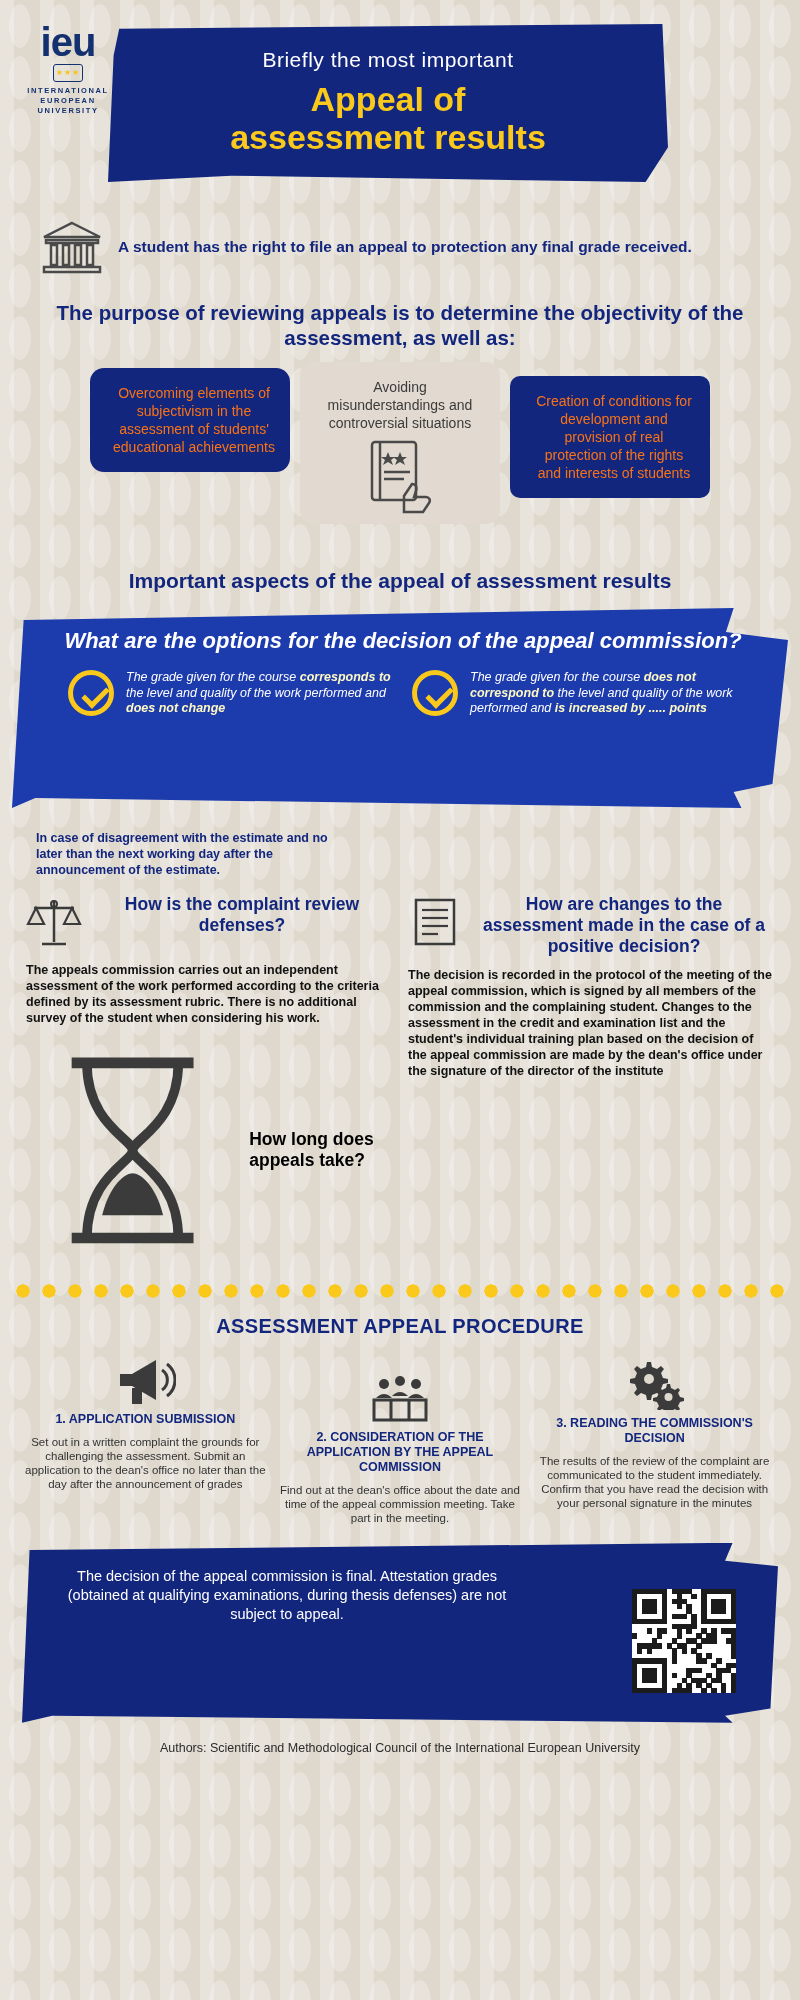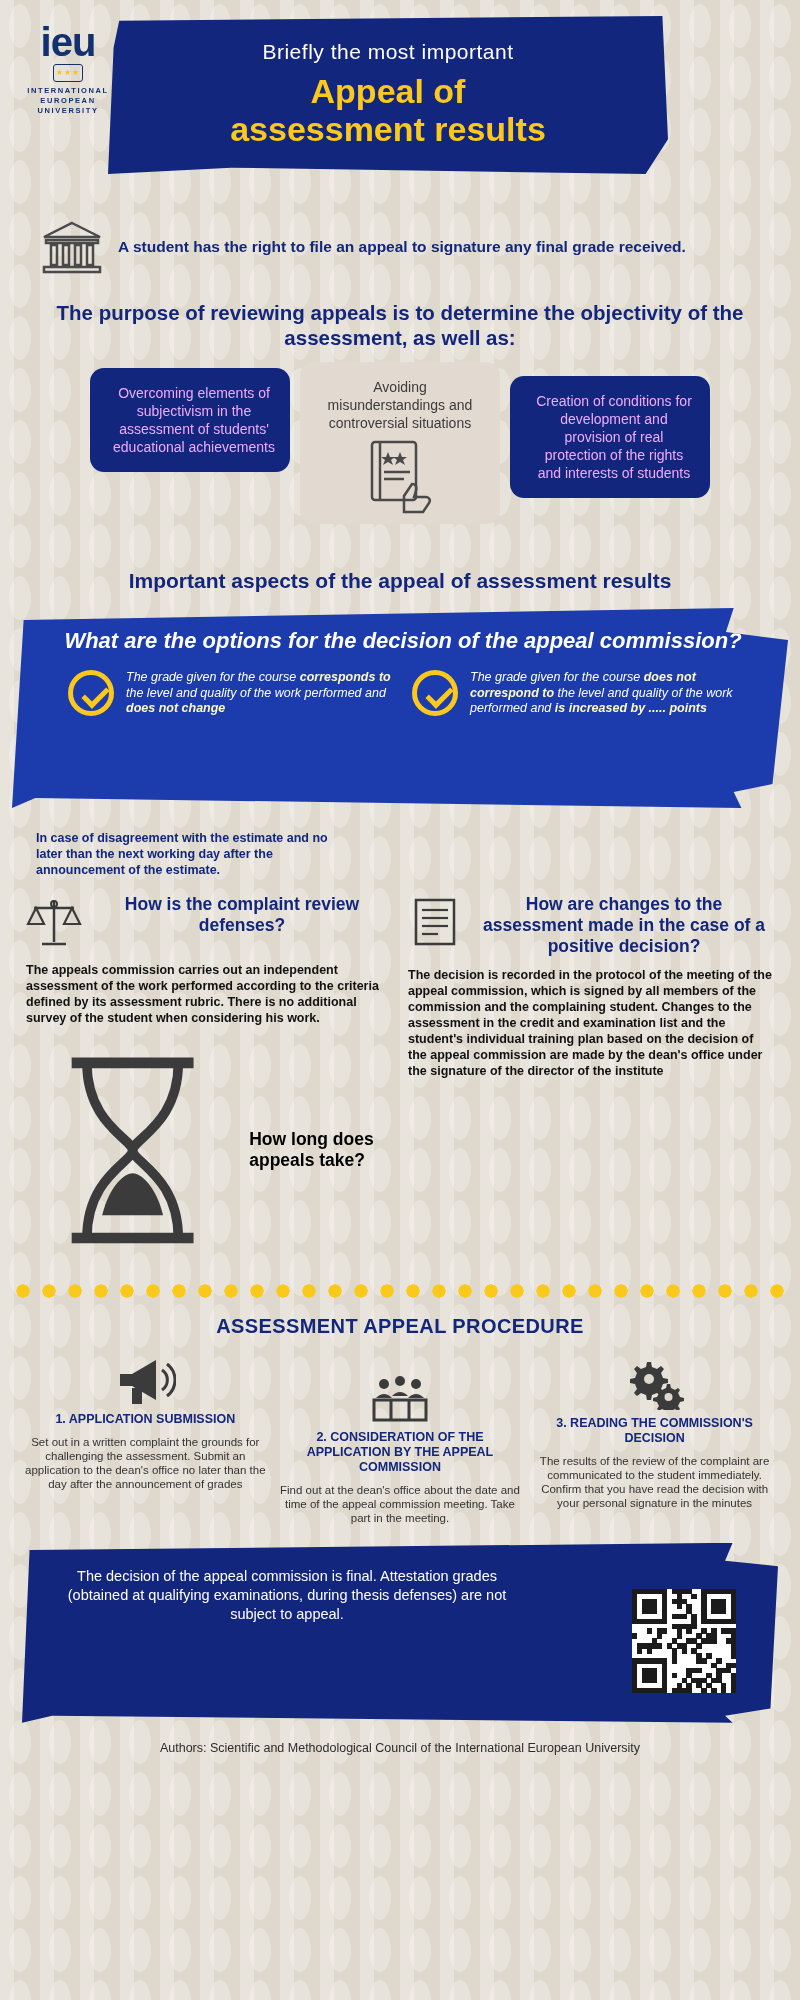--- a/index.html
+++ b/index.html
@@ -34,43 +34,43 @@
   
   .header { position: relative; height: 210px; }
   .logo { position: absolute; left: 22px; top: 22px; width: 92px; text-align: center; color: #0f2e7a; }
   .logo .mark { font-size: 40px; font-weight: bold; letter-spacing: -1px; line-height: 40px; color:#13306f;}
   .logo .mark .dot { display:inline-block; position:relative; }
   .logo .sub { font-size: 7.5px; font-weight: bold; letter-spacing: 1.6px; line-height: 10px; margin-top: 4px; color:#13306f;}
   .logo .euro { display:block; width:30px; height:18px; margin:2px auto 3px; border:1.5px solid #13306f; border-radius:3px; position:relative;}
   .logo .euro span{position:absolute; inset:0; font-size:8px; color:#f6c518; text-align:center; line-height:16px; letter-spacing:1px;}
 
   .title-banner {
-    position: absolute; left: 108px; top: 16px; width: 560px; min-height: 150px;
+    position: absolute; left: 108px; top: 24px; width: 560px; min-height: 150px;
     background: #13267e;
     clip-path: polygon(2% 3%, 99% 0%, 100% 78%, 96% 100%, 22% 96%, 0% 100%, 1% 20%);
     padding: 18px 30px 26px 30px;
     text-align: center;
   }
   .title-banner .kicker { color:#fff; font-size: 21px; letter-spacing: .5px; margin-top:6px; font-weight:400;}
   .title-banner .main { color:#fbc91b; font-size: 34px; font-weight: bold; line-height: 38px; margin-top: 8px; }
 
   
   .right-row { display:flex; align-items:center; gap: 14px; padding: 10px 40px 0 40px; }
   .bank-icon { width: 64px; height: 54px; flex: 0 0 64px; }
   .right-row p { color:#13267e; font-weight:bold; font-size: 15.5px; line-height: 20px; }
 
   
   .purpose-title { text-align:center; color:#13267e; font-weight:bold; font-size: 20.5px; line-height: 25px; margin: 26px 30px 12px; }
   .cards { display:flex; justify-content:center; align-items:flex-start; gap: 10px; padding: 0 58px; }
   .card { width: 200px; border-radius: 14px; padding: 16px 14px; font-size: 14px; line-height: 18px; text-align:center; }
-  .card.blue { background: #13267e; color: #f0abfc; padding-left: 22px; }
+  .card.blue { background: #13267e; color: #f97316; padding-left: 22px; }
   .card.mid { background: #e2dad0; color:#3b3b3b; position:relative; padding-bottom: 92px; }
   .card .mid-icon { position:absolute; left:50%; transform:translateX(-50%); bottom: 8px; width: 72px; height: 78px; }
   .card.c1 { margin-top: 6px; }
-  .card.c3 { margin-top: 14px; }
+  .card.c3 { margin-top: 14px; border-radius: 10px; }
 
   
   .aspects-title { text-align:center; color:#13267e; font-weight:bold; font-size: 21px; line-height: 26px; margin: 44px 120px 14px; }
 
   .options-block { position: relative; margin: 6px 12px 0 12px; }
   .options-banner {
     background: #1c3bad;
     clip-path: polygon(1.5% 6%, 93% 0%, 92% 12%, 100% 16%, 98% 88%, 93% 92%, 94% 100%, 3% 95%, 0% 100%);
     padding: 20px 40px 34px 46px;
     min-height: 200px;
@@ -150,21 +150,21 @@
   <div class="right-row">
     <svg class="bank-icon" viewBox="0 0 64 54">
       <polygon points="32,3 60,17 4,17" fill="none" stroke="#4a4a4a" stroke-width="2.5"></polygon>
       <rect x="6" y="20" width="52" height="3" fill="none" stroke="#4a4a4a" stroke-width="2.5"></rect>
       <rect x="11" y="25" width="6" height="20" fill="none" stroke="#4a4a4a" stroke-width="2.5"></rect>
       <rect x="23" y="25" width="6" height="20" fill="none" stroke="#4a4a4a" stroke-width="2.5"></rect>
       <rect x="35" y="25" width="6" height="20" fill="none" stroke="#4a4a4a" stroke-width="2.5"></rect>
       <rect x="47" y="25" width="6" height="20" fill="none" stroke="#4a4a4a" stroke-width="2.5"></rect>
       <rect x="4" y="47" width="56" height="5" fill="none" stroke="#4a4a4a" stroke-width="2.5"></rect>
     </svg>
-    <p>A student has the right to file an appeal to signature any final grade received.</p>
+    <p>A student has the right to file an appeal to protection any final grade received.</p>
   </div>
 
   <div class="purpose-title">The purpose of reviewing appeals is to determine the objectivity of the assessment, as well as:</div>
   <div class="cards">
     <div class="card blue c1">Overcoming elements of subjectivism in the assessment of students' educational achievements</div>
     <div class="card mid">
       <span>Avoiding misunderstandings and controversial situations</span>
       <svg class="mid-icon" viewBox="0 0 72 78">
         <rect x="8" y="4" width="44" height="58" rx="3" fill="none" stroke="#4a4a4a" stroke-width="2.5"></rect>
         <line x1="16" y1="4" x2="16" y2="62" stroke="#4a4a4a" stroke-width="2.5"></line>

